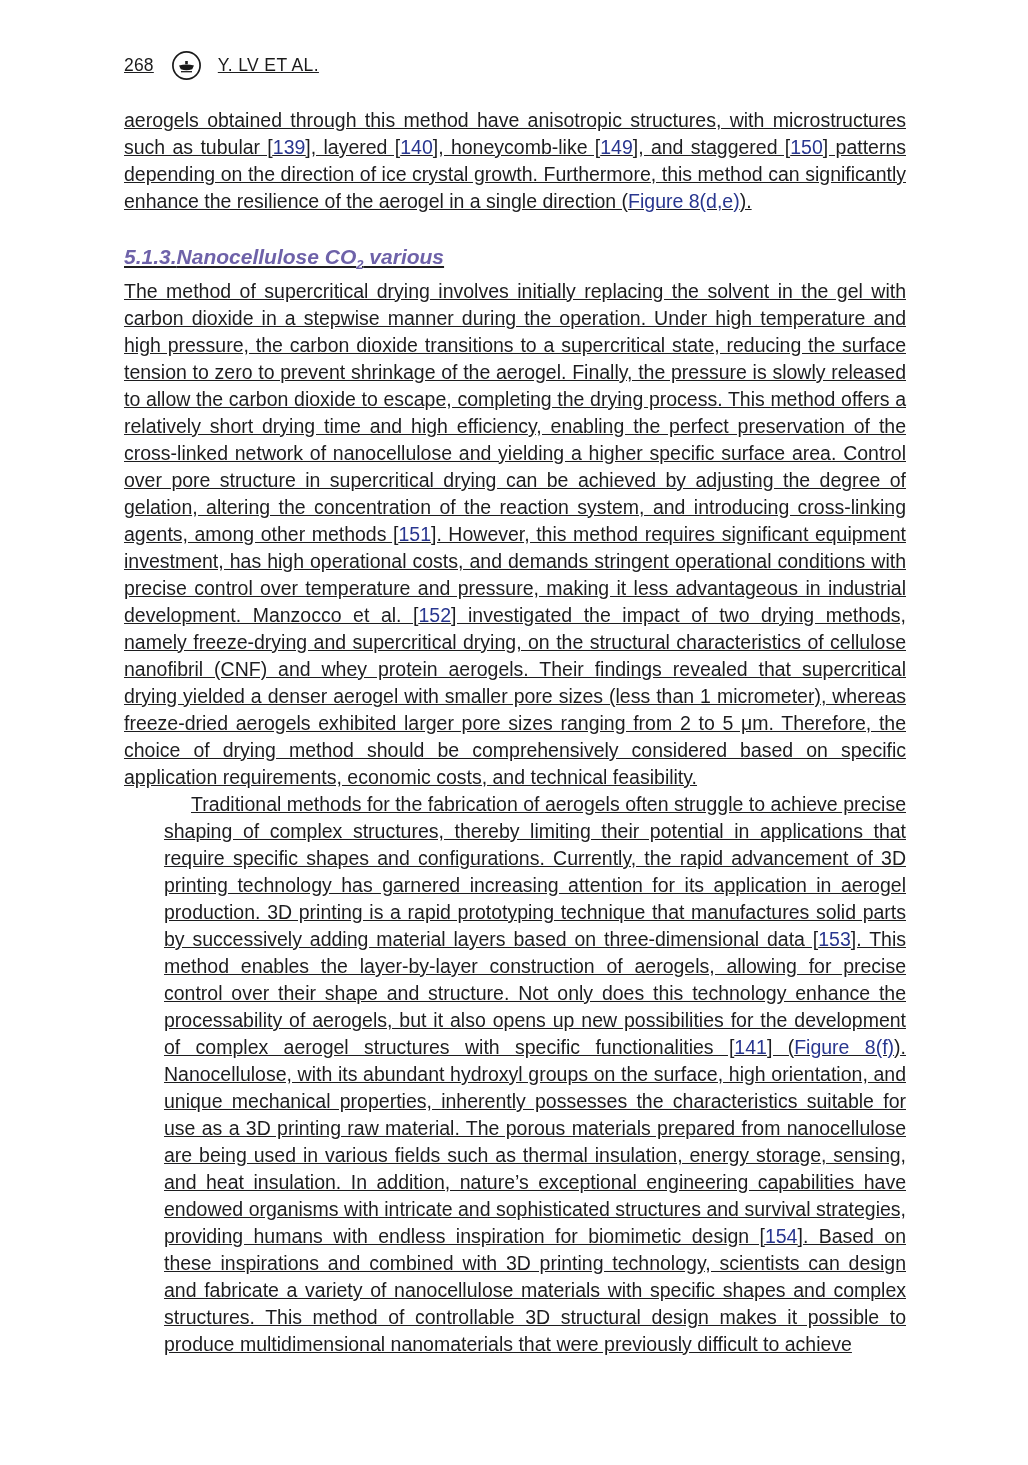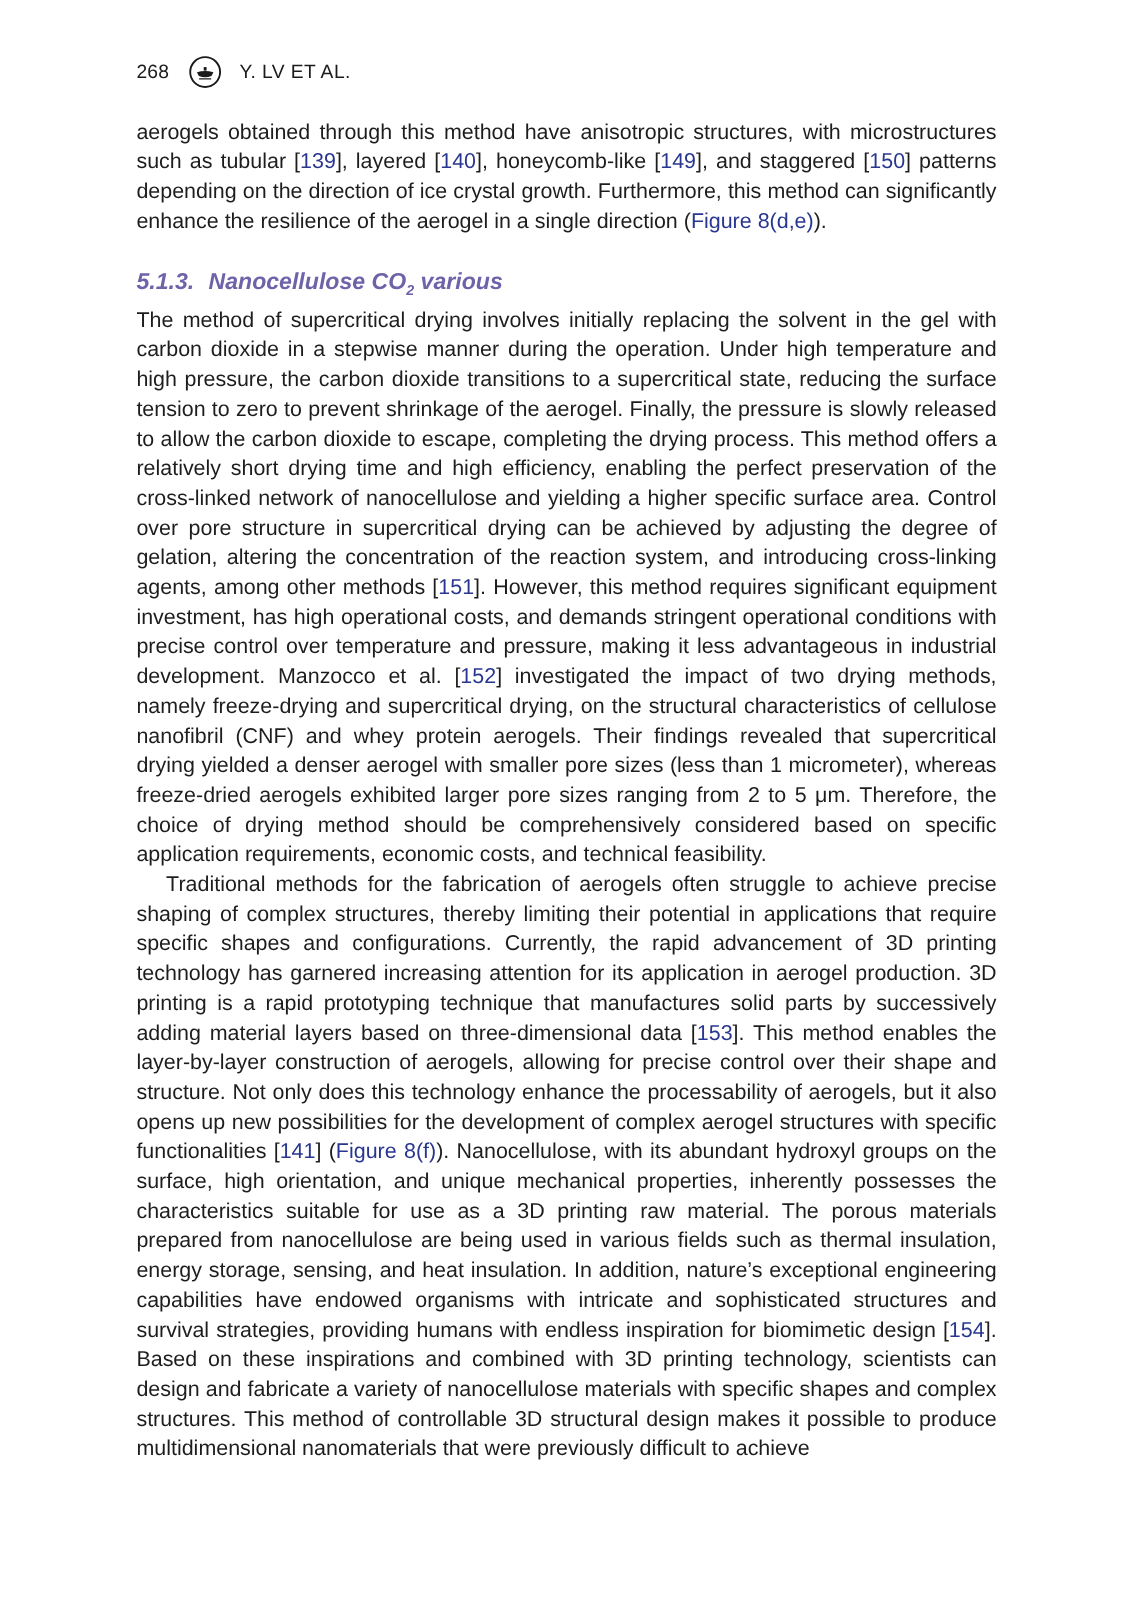--- a/index.html
+++ b/index.html
@@ -15,20 +15,21 @@
     height:1465px;
     background:var(--bg);
     font-family:"Liberation Sans", sans-serif;
     color:var(--body-text);
     overflow:hidden;
   }
   .page{
     width:1028px;
     height:1465px;
     padding:50px 122px 0 124px;
+    text-decoration:underline;
   }
   .running-head{
     display:flex;
     align-items:center;
     gap:11px;
     margin-bottom:26px;
     font-size:17.5px;
     color:#1b1b1b;
   }
   .running-head .pagenum{
@@ -49,35 +50,35 @@
   p.body-par{
     margin:0;
     font-size:19.5px;
     line-height:27px;
     text-align:justify;
     hyphens:auto;
     -webkit-hyphens:auto;
   }
   p.body-par.indent{
     text-indent:27px;
+    margin-left:40px;
   }
   .link{
     color:var(--link);
     cursor:pointer;
   }
   h2.section-heading{
     margin:29px 0 8px 0;
     font-size:21px;
     line-height:26px;
     font-weight:bold;
     font-style:italic;
     color:var(--heading);
   }
   h2.section-heading .secnum{
-    margin-right:13px;
   }
   h2.section-heading sub{
     font-size:0.62em;
     line-height:0;
   }
 </style>
 </head>
 <body>
 
 <div class="page">

